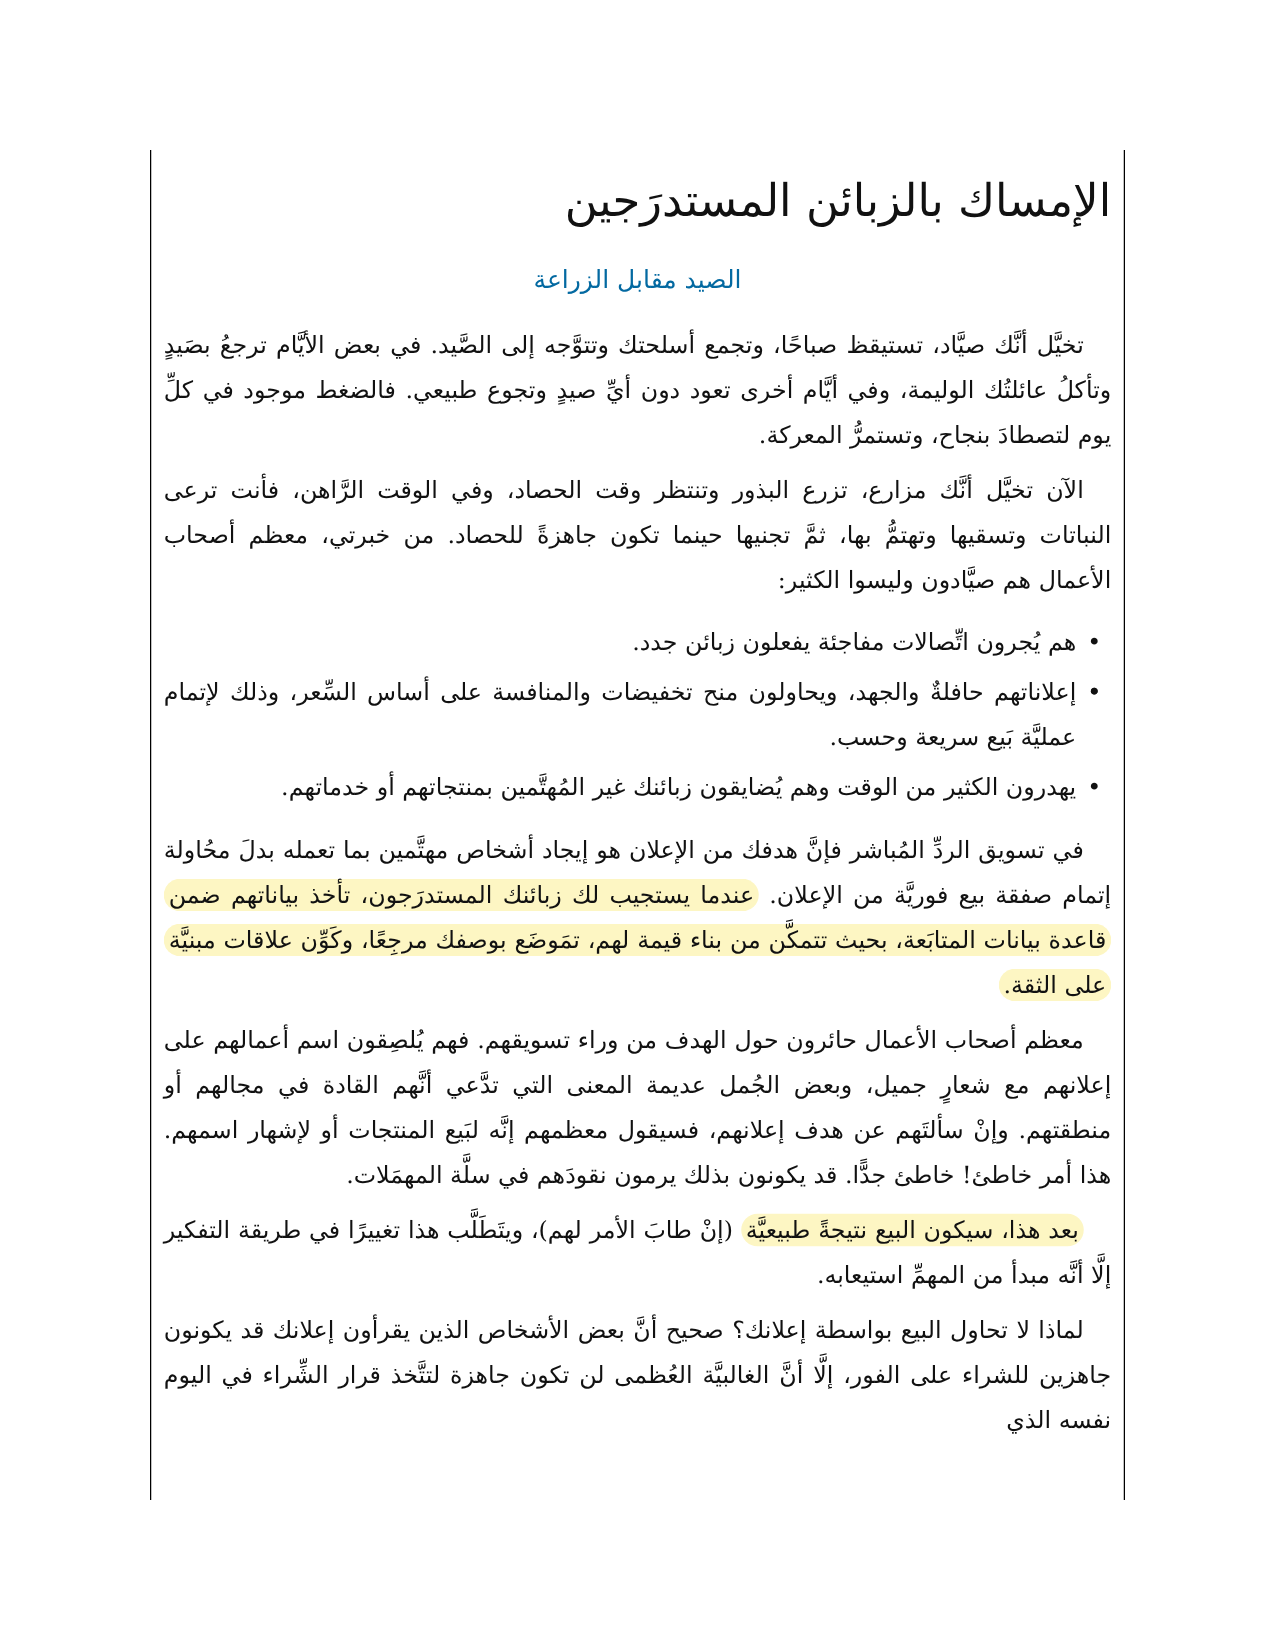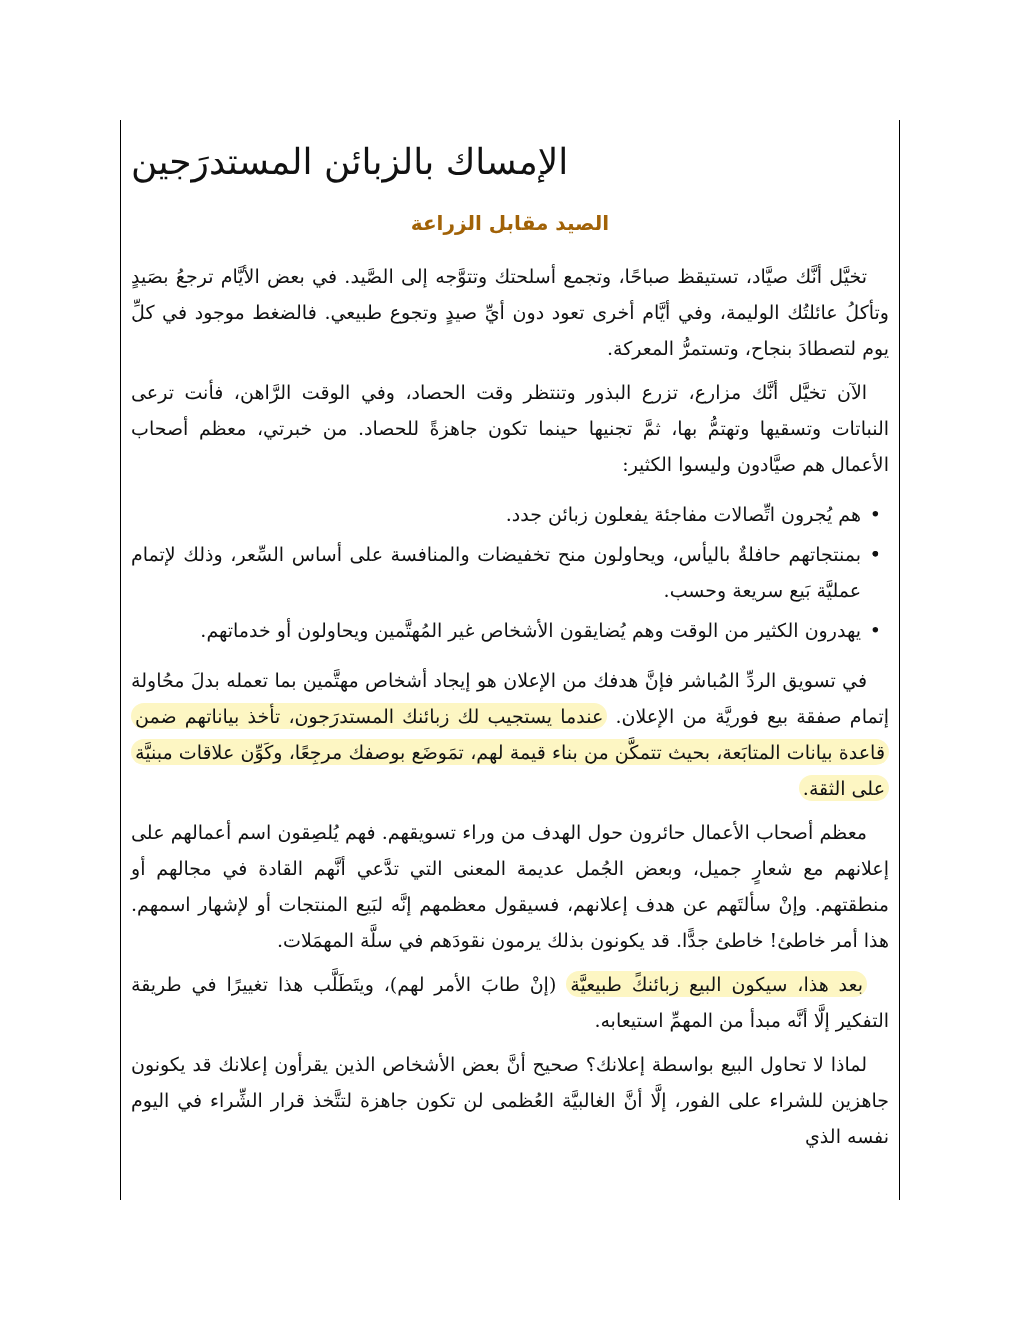--- a/index.html
+++ b/index.html
@@ -9,26 +9,26 @@
     border-left: 1.5px solid #000; border-right: 1.5px solid #000;
     box-sizing: border-box; overflow: hidden;
   }
   .content {
     direction: rtl; text-align: justify;
     padding: 14px 10px 0 10px;
     font-family: "DejaVu Serif", "Liberation Serif", serif;
     color: #111; font-size: 19px; line-height: 36px;
   }
   .title {
-    text-align: left; font-family: "DejaVu Sans", sans-serif; font-weight: 300;
+    text-align: right; font-family: "DejaVu Sans", sans-serif; font-weight: 300;
     font-size: 36px; line-height: 48px; margin: 4px 0 22px 0; color: #111;
   }
   .subtitle {
-    text-align: center; font-family: "DejaVu Sans", sans-serif; font-weight: bold;
-    font-size: 20px; line-height: 30px; margin: 0 0 20px 0; color: #a16207;
+    text-align: center; font-family: "DejaVu Sans", sans-serif; font-weight: normal;
+    font-size: 20px; line-height: 30px; margin: 0 0 20px 0; color: #0369a1;
   }
   p { margin: 0 0 8px 0; text-indent: 22px; }
   ul { margin: 14px 0 14px 0; padding: 0 28px 0 0; list-style: none; }
   li { position: relative; margin: 0 0 4px 0; }
   li .bullet { position: absolute; right: -20px; top: 0; }
   .hl { background: #fdf6c3; border-radius: 14px; padding: 2px 4px; box-decoration-break: clone; -webkit-box-decoration-break: clone; }
 </style>
 </head>
 <body>
 
@@ -43,35 +43,35 @@
     <ul>
       <li>
         <span class="bullet">•</span>
         <span>هم يُجرون اتِّصالات مفاجئة يفعلون زبائن جدد.</span>
       </li>
       <li>
         <span class="bullet">•</span>
       </li>
       <li>
         <span class="bullet">•</span>
-        <span>بمنتجاتهم حافلةٌ باليأس، ويحاولون منح تخفيضات والمنافسة على أساس السِّعر، وذلك لإتمام عمليَّة بَيع سريعة وحسب.</span>
+        <span>إعلاناتهم حافلةٌ والجهد، ويحاولون منح تخفيضات والمنافسة على أساس السِّعر، وذلك لإتمام عمليَّة بَيع سريعة وحسب.</span>
       </li>
       <li>
         <span class="bullet">•</span>
-        <span>يهدرون الكثير من الوقت وهم يُضايقون الأشخاص غير المُهتَّمين ويحاولون أو خدماتهم.</span>
+        <span>يهدرون الكثير من الوقت وهم يُضايقون زبائنك غير المُهتَّمين بمنتجاتهم أو خدماتهم.</span>
       </li>
     </ul>
 
     <p>
       <span>في تسويق الردِّ المُباشر فإنَّ هدفك من الإعلان هو إيجاد أشخاص مهتَّمين بما تعمله بدلَ محُاولة إتمام صفقة بيع فوريَّة من الإعلان.</span>
       <span class="hl">عندما يستجيب لك زبائنك المستدرَجون، تأخذ بياناتهم ضمن قاعدة بيانات المتابَعة، بحيث تتمكَّن من بناء قيمة لهم، تمَوضَع بوصفك مرجِعًا، وكَوِّن علاقات مبنيَّة على الثقة.</span>
     </p>
 
     <p>معظم أصحاب الأعمال حائرون حول الهدف من وراء تسويقهم. فهم يُلصِقون اسم أعمالهم على إعلانهم مع شعارٍ جميل، وبعض الجُمل عديمة المعنى التي تدَّعي أنَّهم القادة في مجالهم أو منطقتهم. وإنْ سألتَهم عن هدف إعلانهم، فسيقول معظمهم إنَّه لبَيع المنتجات أو لإشهار اسمهم. هذا أمر خاطئ! خاطئ جدًّا. قد يكونون بذلك يرمون نقودَهم في سلَّة المهمَلات.</p>
 
     <p>
-      <span class="hl">بعد هذا، سيكون البيع زبائنكً طبيعيَّة</span>
+      <span class="hl">بعد هذا، سيكون البيع نتيجةً طبيعيَّة</span>
       <span>(إنْ طابَ الأمر لهم)، ويتَطَلَّب هذا تغييرًا في طريقة التفكير إلَّا أنَّه مبدأ من المهمِّ استيعابه.</span>
     </p>
 
     <p>لماذا لا تحاول البيع بواسطة إعلانك؟ صحيح أنَّ بعض الأشخاص الذين يقرأون إعلانك قد يكونون جاهزين للشراء على الفور، إلَّا أنَّ الغالبيَّة العُظمى لن تكون جاهزة لتتَّخذ قرار الشِّراء في اليوم نفسه الذي</p>
   </div>
 </div>
 
 </body></html>

